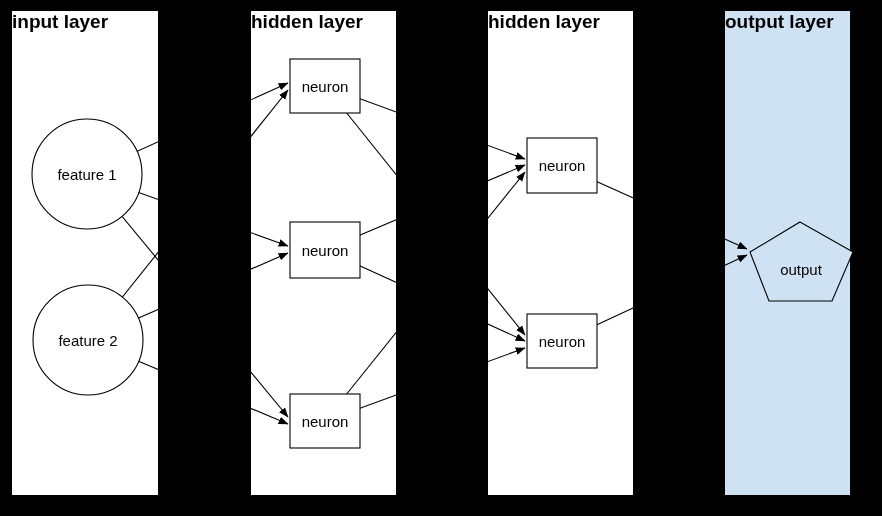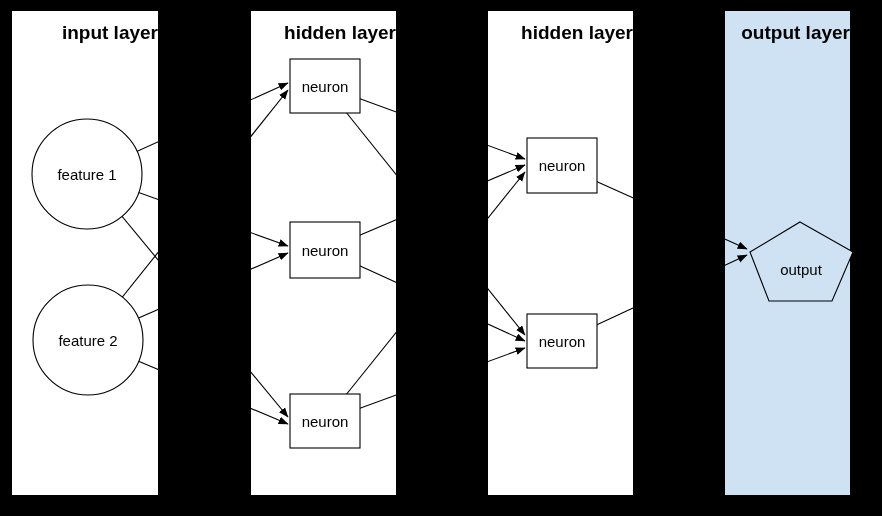--- a/index.html
+++ b/index.html
@@ -13,25 +13,24 @@
     width: 882px;
     height: 516px;
     background: #000000;
     overflow: hidden;
   }
   .panel {
     position: absolute;
     box-sizing: border-box;
   }
   .panel-title {
-    text-align: right;
+    text-align: left;
     font-weight: bold;
     font-size: 19px;
     color: #000000;
-    padding-top: 11px;
     letter-spacing: 0px;
   }
   #net-svg {
     position: absolute;
     left: 0;
     top: 0;
     width: 882px;
     height: 516px;
     pointer-events: none;
   }

